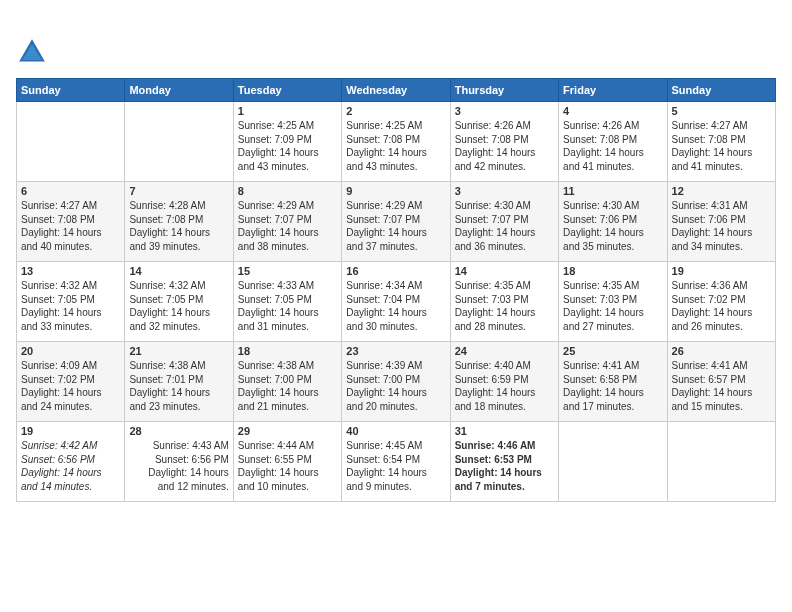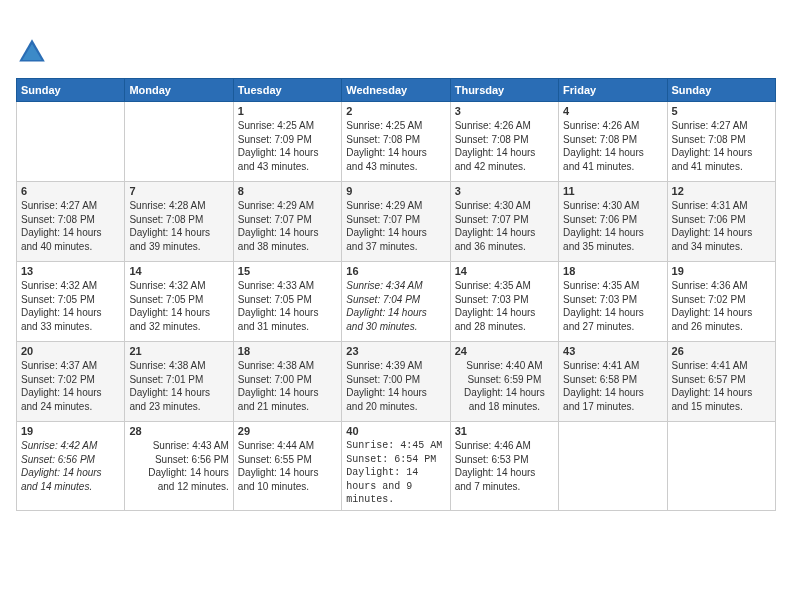--- a/index.html
+++ b/index.html
@@ -229,21 +229,21 @@
 Daylight: 14 hours and 32 minutes.</div>
           </td>
           <td>
             <span class="day-number">15</span>
             <div class="day-content" style="white-space: pre-line;">Sunrise: 4:33 AM
 Sunset: 7:05 PM
 Daylight: 14 hours and 31 minutes.</div>
           </td>
           <td>
             <span class="day-number">16</span>
-            <div class="day-content" style="white-space: pre-line; font-style: italic;">Sunrise: 4:34 AM
+            <div class="day-content" style="white-space: pre-line;">Sunrise: 4:34 AM
 Sunset: 7:04 PM
 Daylight: 14 hours and 30 minutes.</div>
           </td>
           <td>
             <span class="day-number">14</span>
             <div class="day-content" style="white-space: pre-line;">Sunrise: 4:35 AM
 Sunset: 7:03 PM
 Daylight: 14 hours and 28 minutes.</div>
           </td>
           <td>
@@ -255,21 +255,21 @@
           <td>
             <span class="day-number">19</span>
             <div class="day-content" style="white-space: pre-line;">Sunrise: 4:36 AM
 Sunset: 7:02 PM
 Daylight: 14 hours and 26 minutes.</div>
           </td>
         </tr>
         <tr>
           <td>
             <span class="day-number">20</span>
-            <div class="day-content" style="white-space: pre-line;">Sunrise: 4:37 AM
+            <div class="day-content" style="white-space: pre-line;">Sunrise: 4:09 AM
 Sunset: 7:02 PM
 Daylight: 14 hours and 24 minutes.</div>
           </td>
           <td>
             <span class="day-number">21</span>
             <div class="day-content" style="white-space: pre-line;">Sunrise: 4:38 AM
 Sunset: 7:01 PM
 Daylight: 14 hours and 23 minutes.</div>
           </td>
           <td>
@@ -279,26 +279,26 @@
 Daylight: 14 hours and 21 minutes.</div>
           </td>
           <td>
             <span class="day-number">23</span>
             <div class="day-content" style="white-space: pre-line;">Sunrise: 4:39 AM
 Sunset: 7:00 PM
 Daylight: 14 hours and 20 minutes.</div>
           </td>
           <td>
             <span class="day-number">24</span>
-            <div class="day-content" style="white-space: pre-line; text-align: center;">Sunrise: 4:40 AM
+            <div class="day-content" style="white-space: pre-line;">Sunrise: 4:40 AM
 Sunset: 6:59 PM
 Daylight: 14 hours and 18 minutes.</div>
           </td>
           <td>
-            <span class="day-number">43</span>
+            <span class="day-number">25</span>
             <div class="day-content" style="white-space: pre-line;">Sunrise: 4:41 AM
 Sunset: 6:58 PM
 Daylight: 14 hours and 17 minutes.</div>
           </td>
           <td>
             <span class="day-number">26</span>
             <div class="day-content" style="white-space: pre-line;">Sunrise: 4:41 AM
 Sunset: 6:57 PM
 Daylight: 14 hours and 15 minutes.</div>
           </td>
@@ -317,27 +317,27 @@
 Daylight: 14 hours and 12 minutes.</div>
           </td>
           <td>
             <span class="day-number">29</span>
             <div class="day-content" style="white-space: pre-line;">Sunrise: 4:44 AM
 Sunset: 6:55 PM
 Daylight: 14 hours and 10 minutes.</div>
           </td>
           <td>
             <span class="day-number">40</span>
-            <div class="day-content" style="white-space: pre-line; font-family: Liberation Mono, monospace;">Sunrise: 4:45 AM
+            <div class="day-content" style="white-space: pre-line;">Sunrise: 4:45 AM
 Sunset: 6:54 PM
 Daylight: 14 hours and 9 minutes.</div>
           </td>
           <td>
             <span class="day-number">31</span>
-            <div class="day-content" style="white-space: pre-line;">Sunrise: 4:46 AM
+            <div class="day-content" style="white-space: pre-line; font-weight: bold;">Sunrise: 4:46 AM
 Sunset: 6:53 PM
 Daylight: 14 hours and 7 minutes.</div>
           </td>
           <td class="empty-cell"></td>
           <td class="empty-cell"></td>
         </tr>
       </tbody>
   </table>
 </div>
 

